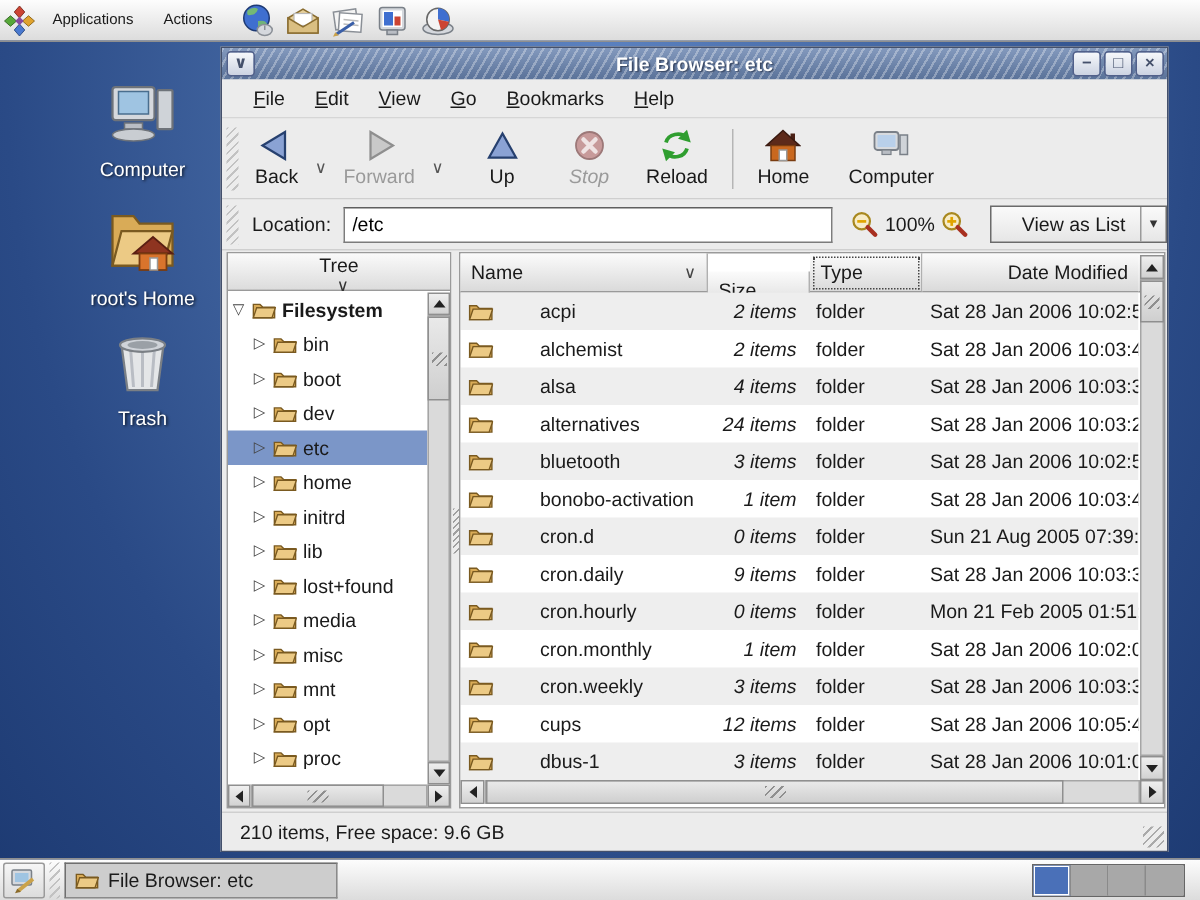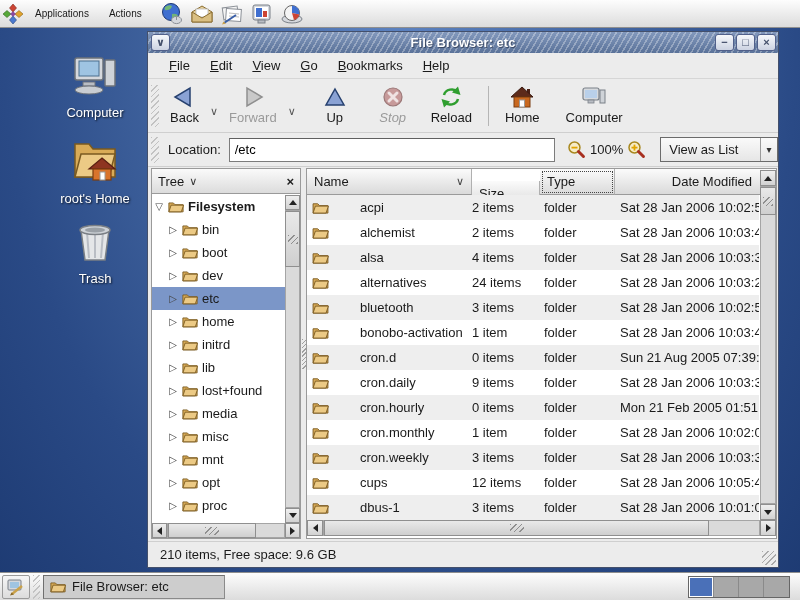--- a/index.html
+++ b/index.html
@@ -53,31 +53,31 @@
   .mini-chevron { color:#555; font-size:11px; padding:0 3px; margin-top:12px; }
   .tsep { width:1px; height:40px; background:#b5b5b5; margin:0 8px; }
 
   .locationbar { position:absolute; left:0; top:101px; width:100%; height:34px; background:#ececec;
     border-bottom:1px solid #cfcfcf; display:flex; align-items:center; }
   .loc-label { margin:0 8px 0 6px; }
   .loc-input { width:327px; height:24px; background:#fff; border:1px solid #7c7c7c;
     border-top-color:#5f5f5f; padding:0 5px; font-size:13px; font-family:inherit; }
   .zoom-pct { margin:0 4px; }
   .combo { margin-left:14px; width:118px; height:25px; border:1px solid #6b6b6b; background:linear-gradient(#fafafa,#e6e6e6);
-    display:flex; align-items:center; }
+    display:flex; align-items:center;padding-left:12px; }
   .combo .combo-label { flex:1; padding-left:8px; }
   .combo .combo-arrow { width:17px; height:100%; border-left:1px solid #9a9a9a; display:flex;
     align-items:center; justify-content:center; color:#333; font-size:10px; }
 
   
   .sidebar { position:absolute; left:3px; top:136px; width:150px; height:371px; background:#fff;
     border:1px solid #9a9a9a; }
   .side-head { position:absolute; left:0; top:0; width:100%; height:25px;
     background:linear-gradient(#fafafa,#dcdcdc); border-bottom:1px solid #9a9a9a;
-    display:flex; align-items:center; padding:0 6px; }
+    display:flex; align-items:center; padding:0 6px;flex-direction:column; }
   .side-head .chev { margin-left:5px; color:#333; font-size:11px; }
   .side-close { margin-left:auto; font-weight:bold; color:#222; font-size:13px; }
   .tree { position:absolute; left:0; top:26px; width:133px; height:329px; overflow:hidden; background:#fff; }
   .titem { height:23px; display:flex; align-items:center; white-space:nowrap; }
   .titem .exp { width:14px; text-align:center; color:#444; font-size:10px; flex:none; }
   .titem .fico { margin:0 4px 0 2px; flex:none; }
   .titem.root { font-weight:bold; }
   .titem.child { padding-left:14px; }
   .titem.selected { background:#7b96c8; }
   
@@ -104,21 +104,21 @@
   .hcell { height:26px; background:linear-gradient(#fbfbfb,#dadada); border-right:1px solid #b0b0b0;
     border-bottom:1px solid #9a9a9a; display:flex; align-items:center; padding:0 7px; position:relative; }
   .hcell.focused { outline:1px dotted #444; outline-offset:-3px; }
   .hcell .sort { margin-left:auto; color:#444; font-size:11px; }
   .rows { position:absolute; left:0; top:26px; width:452px; height:325px; overflow:hidden; }
   .lrow { height:25px; display:flex; align-items:center; }
   .lrow:nth-child(odd) { background:#eeeeee; }
   .lrow:nth-child(even) { background:#ffffff; }
   .c-name { width:165px; display:flex; align-items:center; padding-left:5px; white-space:nowrap; overflow:hidden; flex:none;gap:25px; }
   .c-name .fico { margin-right:6px; flex:none; }
-  .c-size { width:68px; padding-right:9px; white-space:nowrap; flex:none; }
+  .c-size { width:68px; text-align:right; padding-right:9px; white-space:nowrap; flex:none;font-style:italic; }
   .c-type { width:75px; padding-left:4px; white-space:nowrap; flex:none; }
   .c-date { width:144px; white-space:nowrap; overflow:hidden; padding-left:5px; flex:none; }
 
   .statusbar { position:absolute; left:0; top:509px; width:100%; height:26px; background:#ececec;
     border-top:1px solid #cfcfcf; display:flex; align-items:center; padding-left:12px; }
   .resize-grip { position:absolute; right:2px; bottom:2px; width:14px; height:14px;
     background:repeating-linear-gradient(135deg,#aaa 0 1px,transparent 1px 4px); }
 
   
   .taskbar { position:absolute; left:0; bottom:0; width:800px; height:28px;

